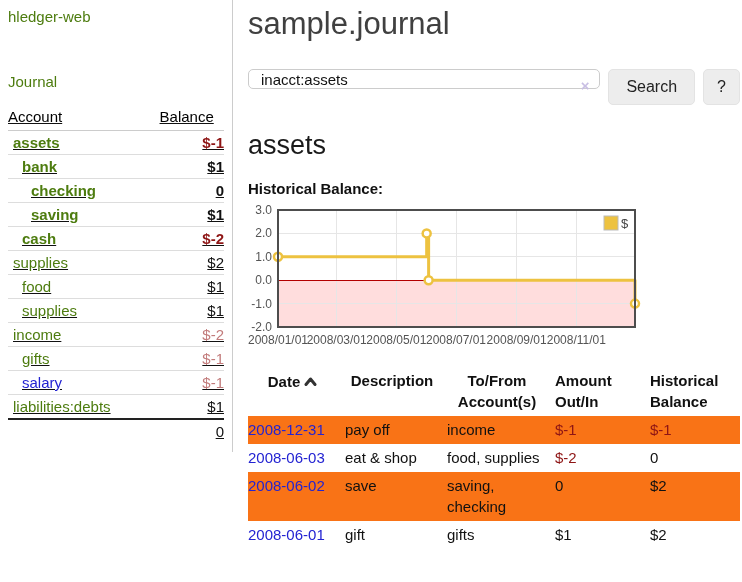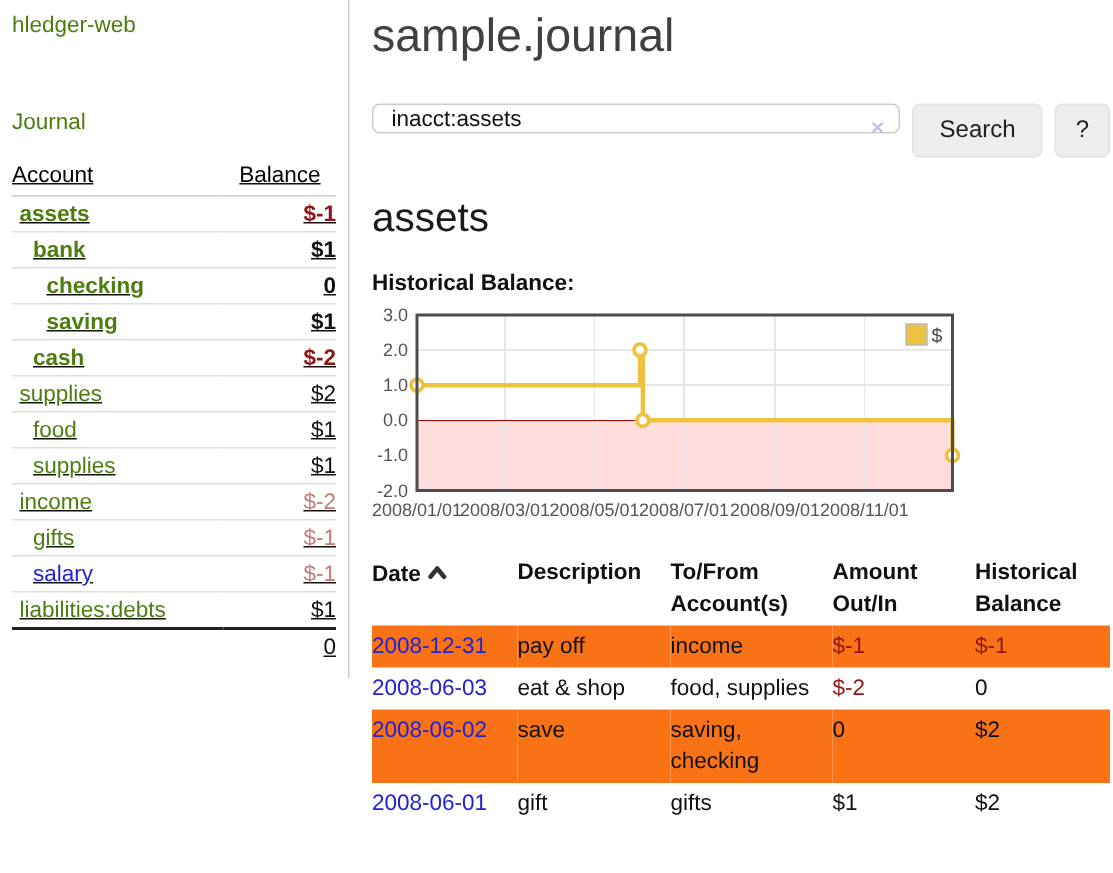--- a/index.html
+++ b/index.html
@@ -43,21 +43,21 @@
   .chart-label{font-size:15px;font-weight:bold;margin:19px 0 0;}
   .chart-wrap{margin-top:6px;width:470px;height:150px;}
 
   table.register{border-collapse:collapse;margin-top:9px;width:492px;
                  table-layout:fixed;font-size:15px;}
   table.register col.c-date{width:97px;}
   table.register col.c-desc{width:102px;}
   table.register col.c-acct{width:108px;}
   table.register col.c-amt{width:95px;}
   table.register col.c-bal{width:90px;}
-  table.register th{font-weight:bold;text-align:left;vertical-align:top;
+  table.register th{font-weight:bold;text-align:center;vertical-align:top;
                     padding:4px 8px 4px 0;line-height:1.4;}
   table.register td{padding:3px 8px 4px 0;vertical-align:top;line-height:1.4;}
   table.register th.r,table.register td.r{text-align:left;}
   table.register th:last-child,table.register td:last-child{padding-right:2px;}
   tr.stripe{background:#f97316;}
   .sort-icon{display:inline-block;vertical-align:1px;margin-left:4px;}
 </style>
 </head>
 <body>
 

